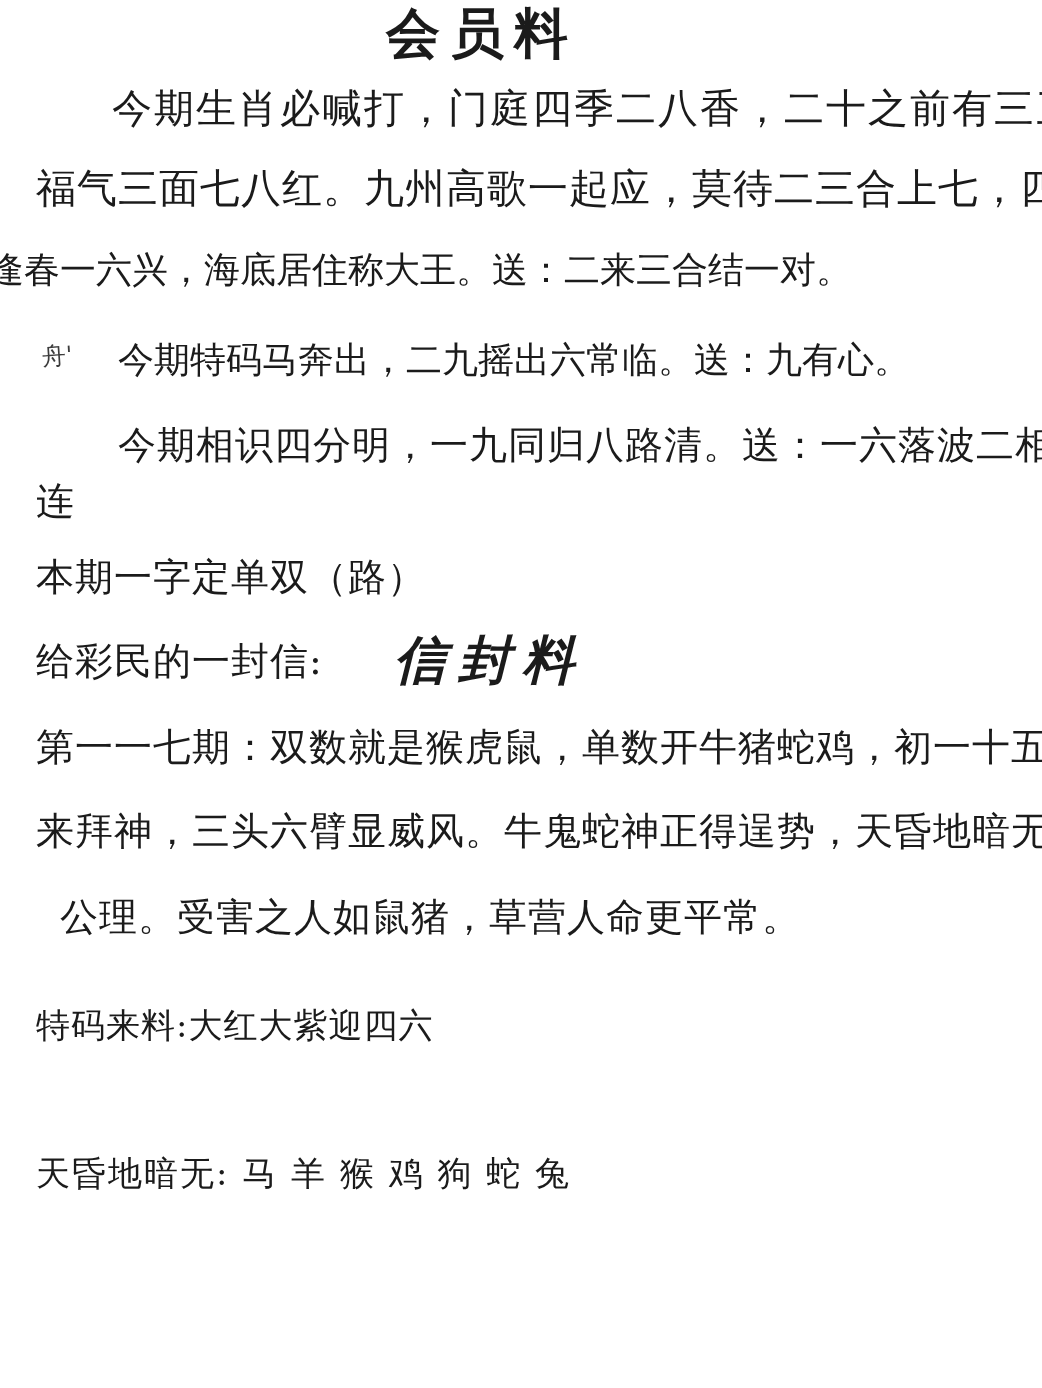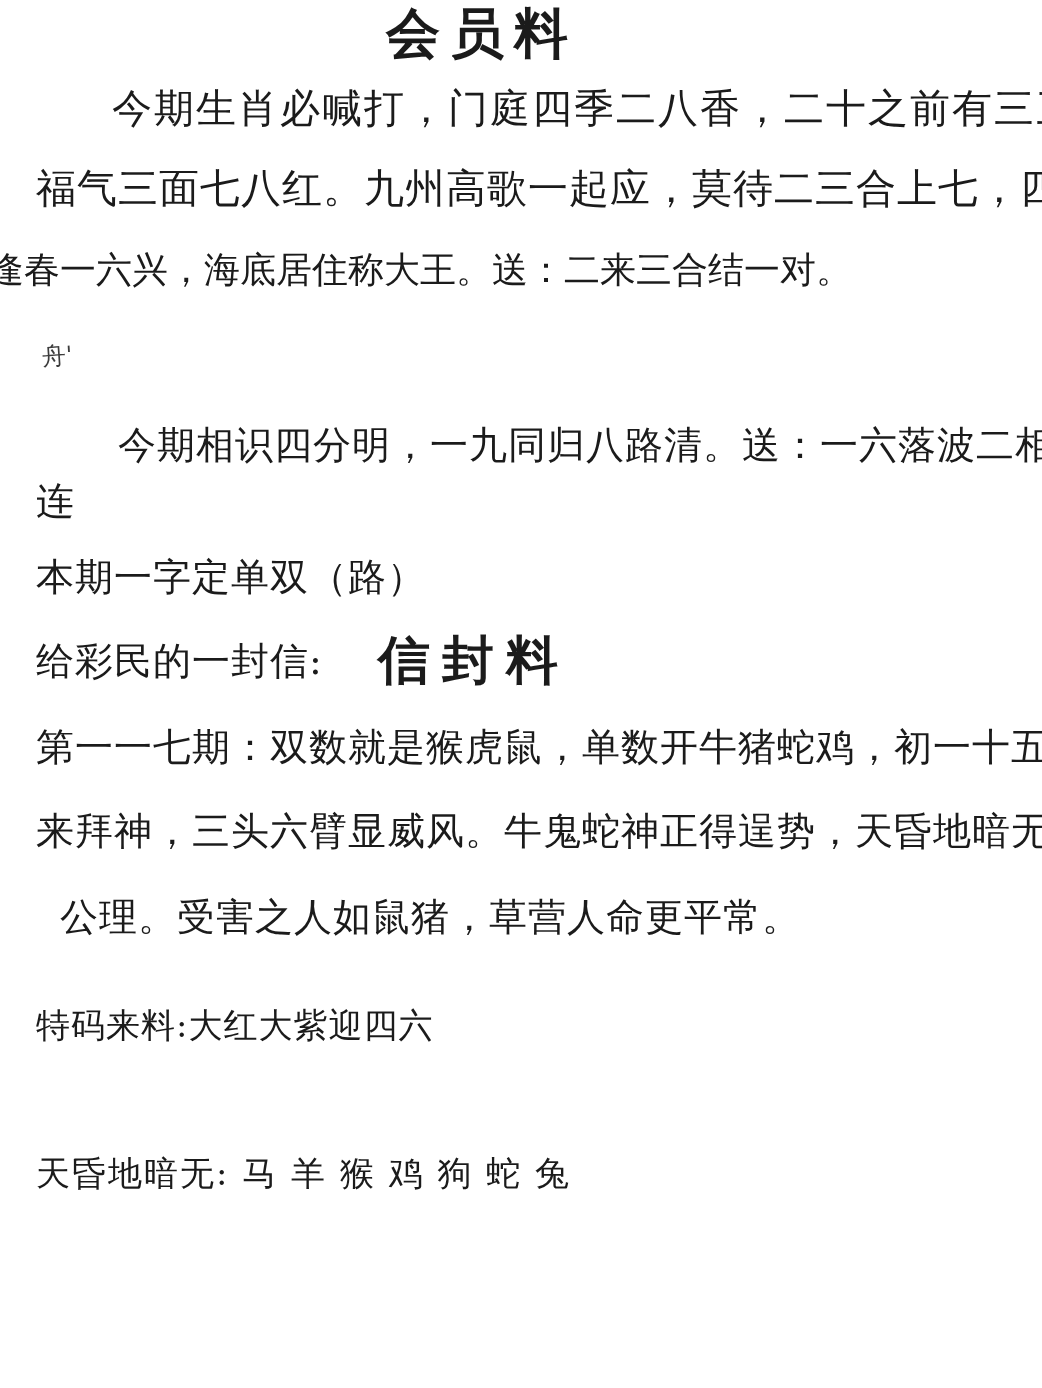--- a/index.html
+++ b/index.html
@@ -67,30 +67,31 @@
   <div class="line title" style="left:386px; top:6px;">会员料</div>
 
   <div class="line body-lg" style="left:112px; top:88px;">今期生肖必喊打，门庭四季二八香，二十之前有三三，</div>
 
   <div class="line body-lg" style="left:36px; top:168px; letter-spacing:1px;">福气三面七八红。九州高歌一起应，莫待二三合上七，四面</div>
 
   <div class="line" style="left:-12px; top:252px; font-size:36px;">逢春一六兴，海底居住称大王。送：二来三合结一对。</div>
 
   <div class="line artifact" style="left:42px; top:344px;">舟'</div>
 
+  <div class="line" style="left:118px; top:342px; font-size:36px;">今期特码马奔出，二九摇出六常临。送：九有心。</div>
 
   <div class="line body-md" style="left:118px; top:426px;">今期相识四分明，一九同归八路清。送：一六落波二相</div>
 
   <div class="line body-md" style="left:36px; top:482px;">连</div>
 
   <div class="line body-md" style="left:36px; top:558px;">本期一字定单双（路）</div>
 
   <div class="line body-md" style="left:36px; top:642px;">给彩民的一封信:</div>
 
-  <div class="line heading-envelope" style="left:378px; top:634px;">信封料</div>
+  <div class="line heading-envelope" style="left:394px; top:634px;font-style:italic;">信封料</div>
 
   <div class="line body-md" style="left:36px; top:728px;">第一一七期：双数就是猴虎鼠，单数开牛猪蛇鸡，初一十五</div>
 
   <div class="line body-md" style="left:36px; top:812px;">来拜神，三头六臂显威风。牛鬼蛇神正得逞势，天昏地暗无</div>
 
   <div class="line body-md" style="left:36px; top:898px;margin-left:24px;">公理。受害之人如鼠猪，草营人命更平常。</div>
 
   <div class="line body-sm" style="left:36px; top:984px;margin-top:24px;">特码来料:大红大紫迎四六</div>
 
 

